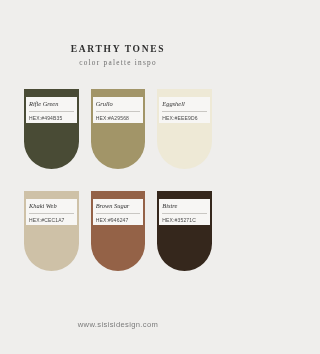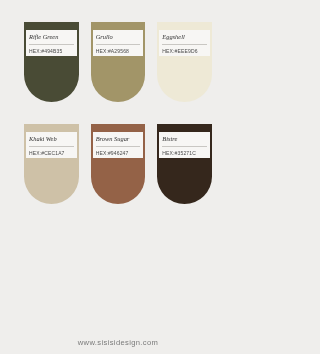--- a/index.html
+++ b/index.html
@@ -98,35 +98,39 @@
     line-height: 1.3;
     padding-top: 3px;
     white-space: nowrap;
     overflow: hidden;
   }
 
   
   .footer {
     flex: 0 0 auto;
     text-align: center;
-    padding-bottom: 5px;
+    padding-bottom: 23px;
   }
   .footer-url {
     font-family: "Liberation Sans", sans-serif;
     font-size: 7.6px;
     letter-spacing: 0.35px;
     color: #7b7b7b;
     text-decoration: none;
   }
 </style>
 </head>
 <body style="background: rgb(239, 238, 236);">
 
 <div class="poster" style="background: rgb(239, 238, 236);">
 
+  <div class="header">
+    <h1 class="title">EARTHY TONES</h1>
+    <p class="subtitle">color palette inspo</p>
+  </div>
 
   <div class="palette">
 
     <div class="swatch">
       <div class="swatch-shape" style="background: rgb(73, 75, 53);"></div>
       <div class="swatch-card">
         <div class="swatch-name">Rifle Green</div>
         <div class="swatch-hex">HEX:#494B35</div>
       </div>
     </div>

